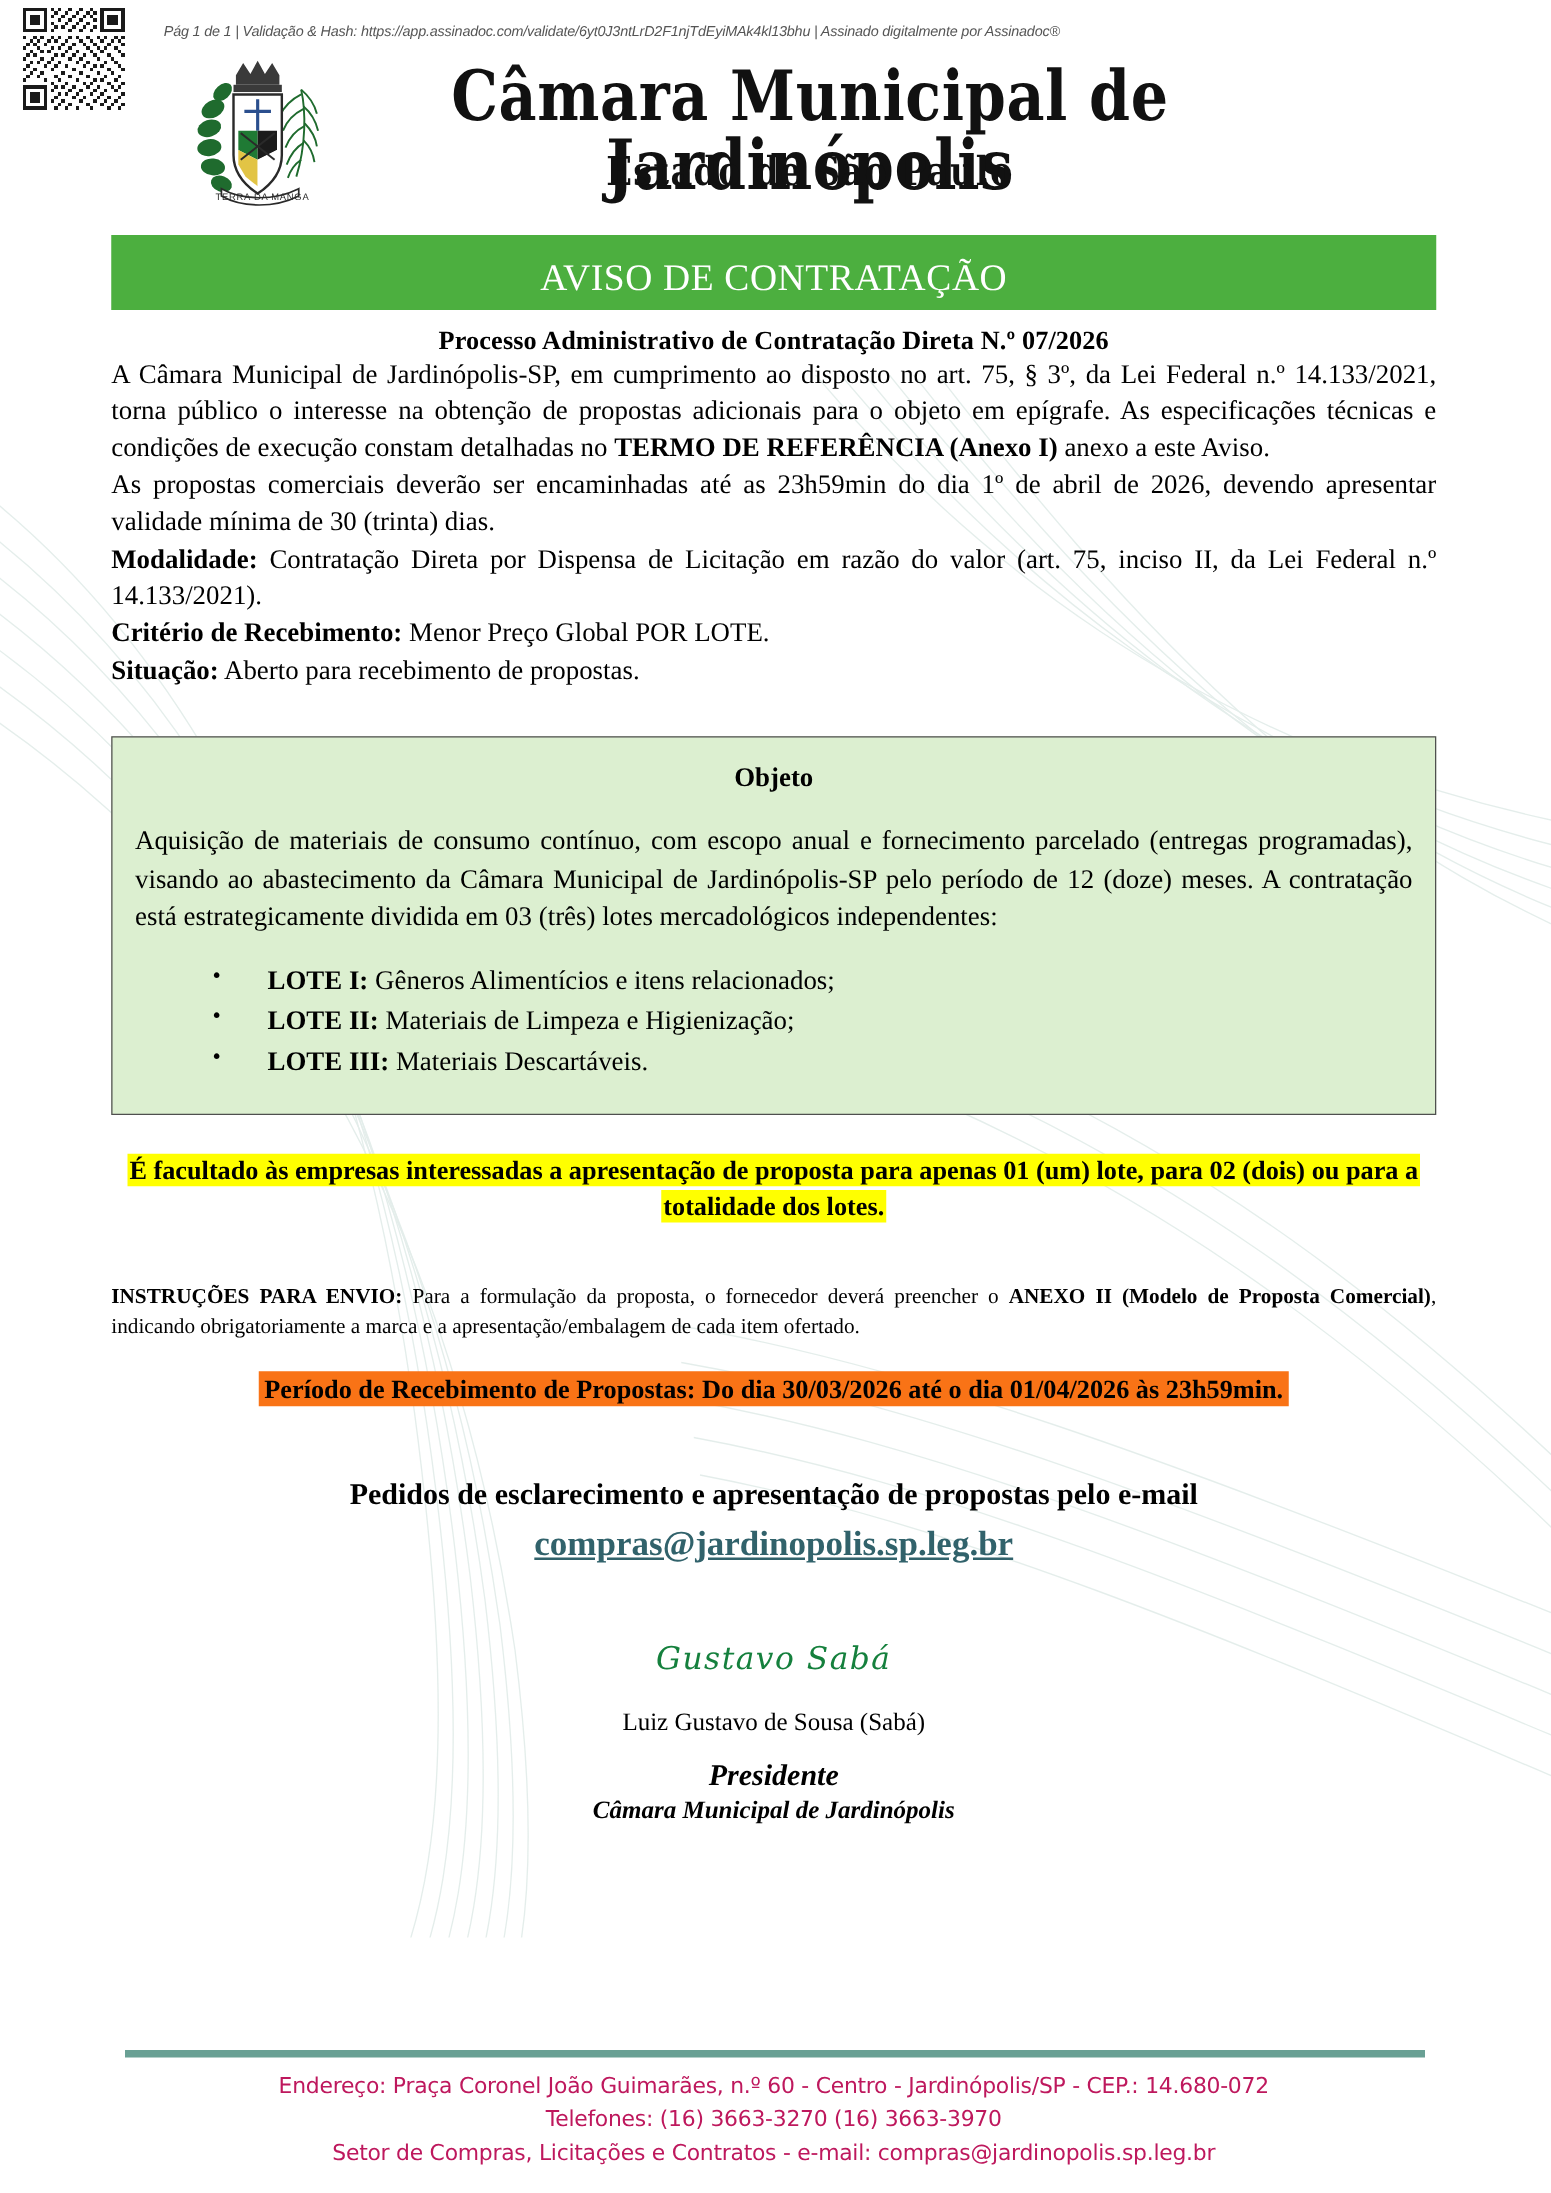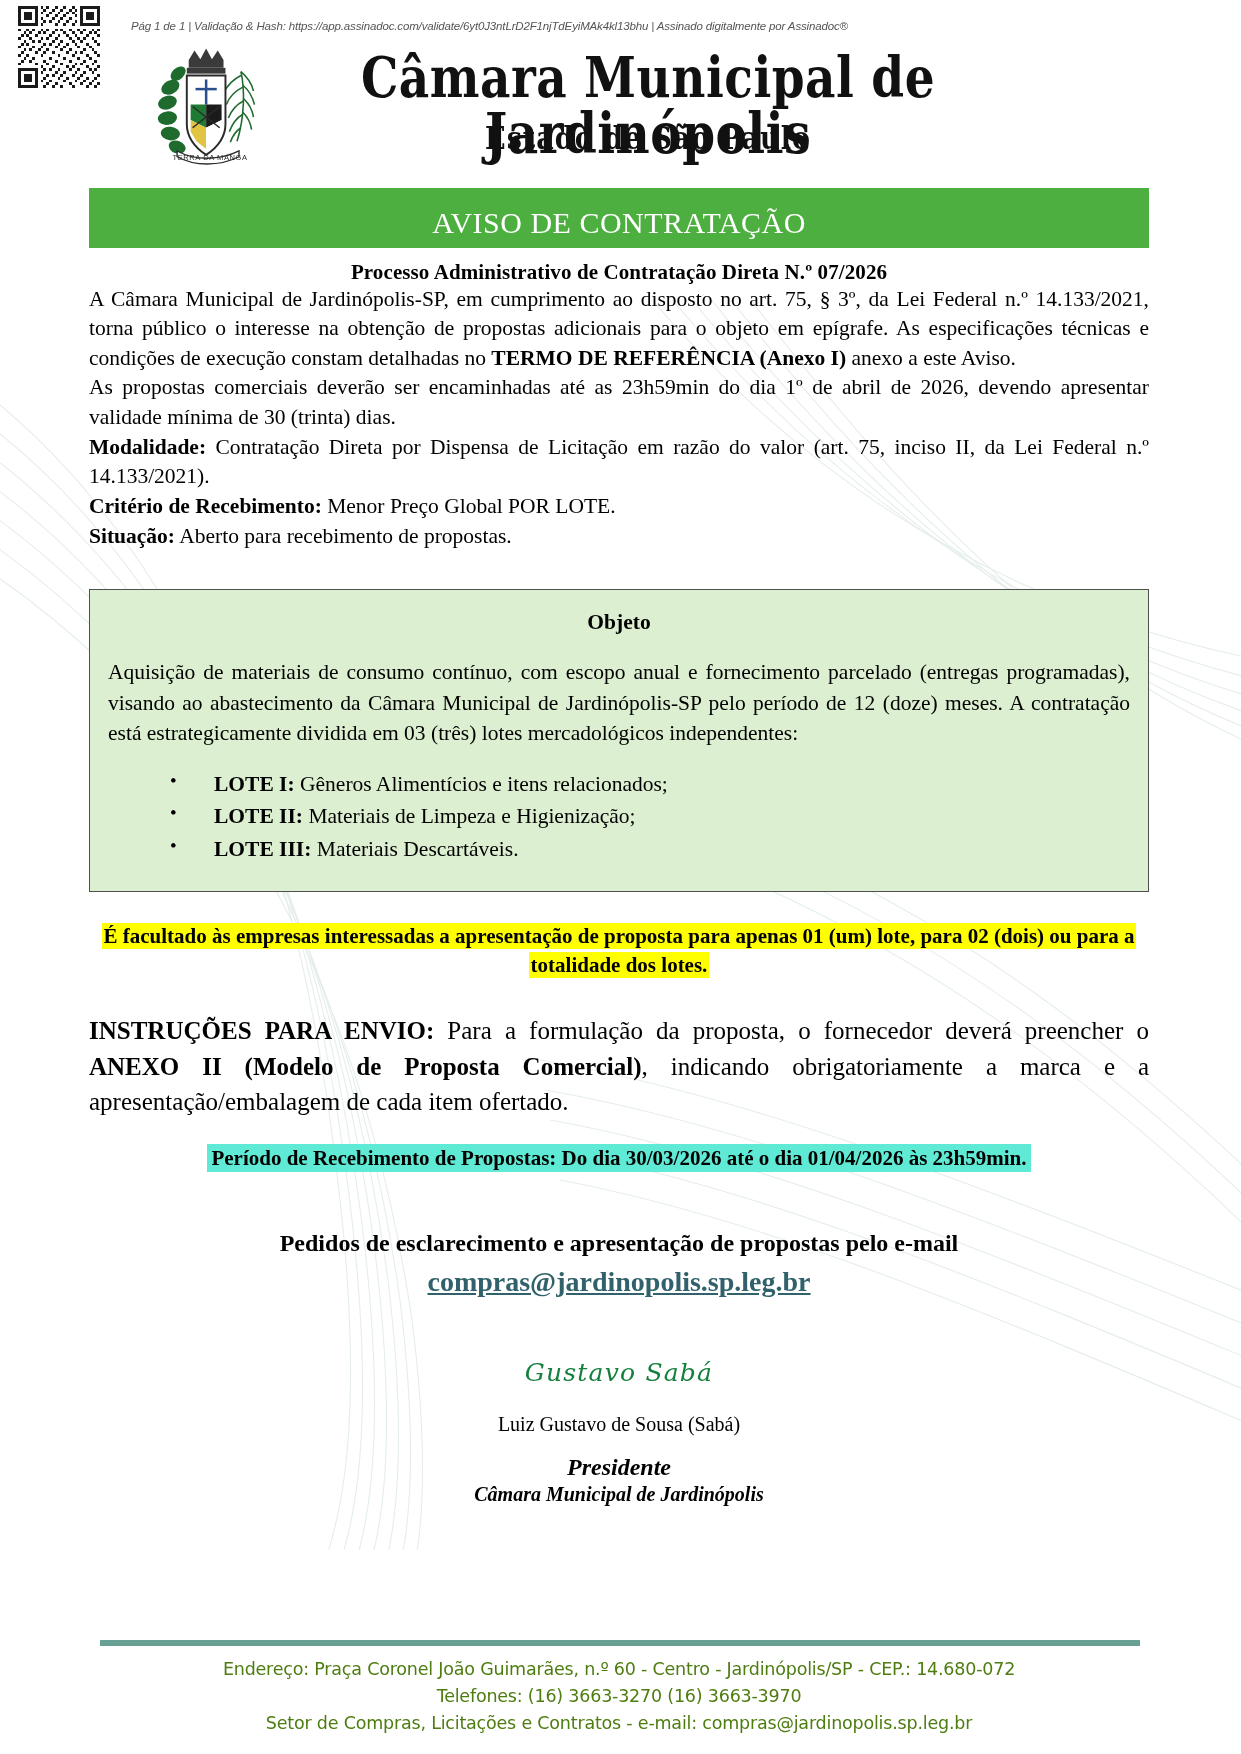--- a/index.html
+++ b/index.html
@@ -210,27 +210,27 @@
     -webkit-box-decoration-break: clone;
     padding: 1px 2px;
   }
   .hl-period {
     text-align: center;
     margin-top: 26px;
     font-weight: bold;
     font-size: 21px;
   }
   .hl-period .hl {
-    background: #5eead4;
+    background: #f97316;
     padding: 2px 4px;
   }
 
   .instr {
-    margin-top: 32px;
-    font-size: 25px;
+    margin-top: 44px;
+    font-size: 17px;
     line-height: 1.42;
     text-align: justify;
   }
 
   
   .contact {
     text-align: center;
     margin-top: 56px;
     font-weight: bold;
     font-size: 24px;
@@ -286,21 +286,21 @@
   }
   .footer {
     position: absolute;
     left: 89px;
     top: 1656px;
     width: 1060px;
     text-align: center;
     font-family: "DejaVu Sans", sans-serif;
     font-size: 17.5px;
     line-height: 1.55;
-    color: #4d7c0f;
+    color: #be185d;
     letter-spacing: -0.2px;
     z-index: 4;
   }
 </style>
 </head>
 <body>
 
 <div class="page">
 
   <svg class="watermark" viewBox="0 0 1241 1250" preserveAspectRatio="none">

